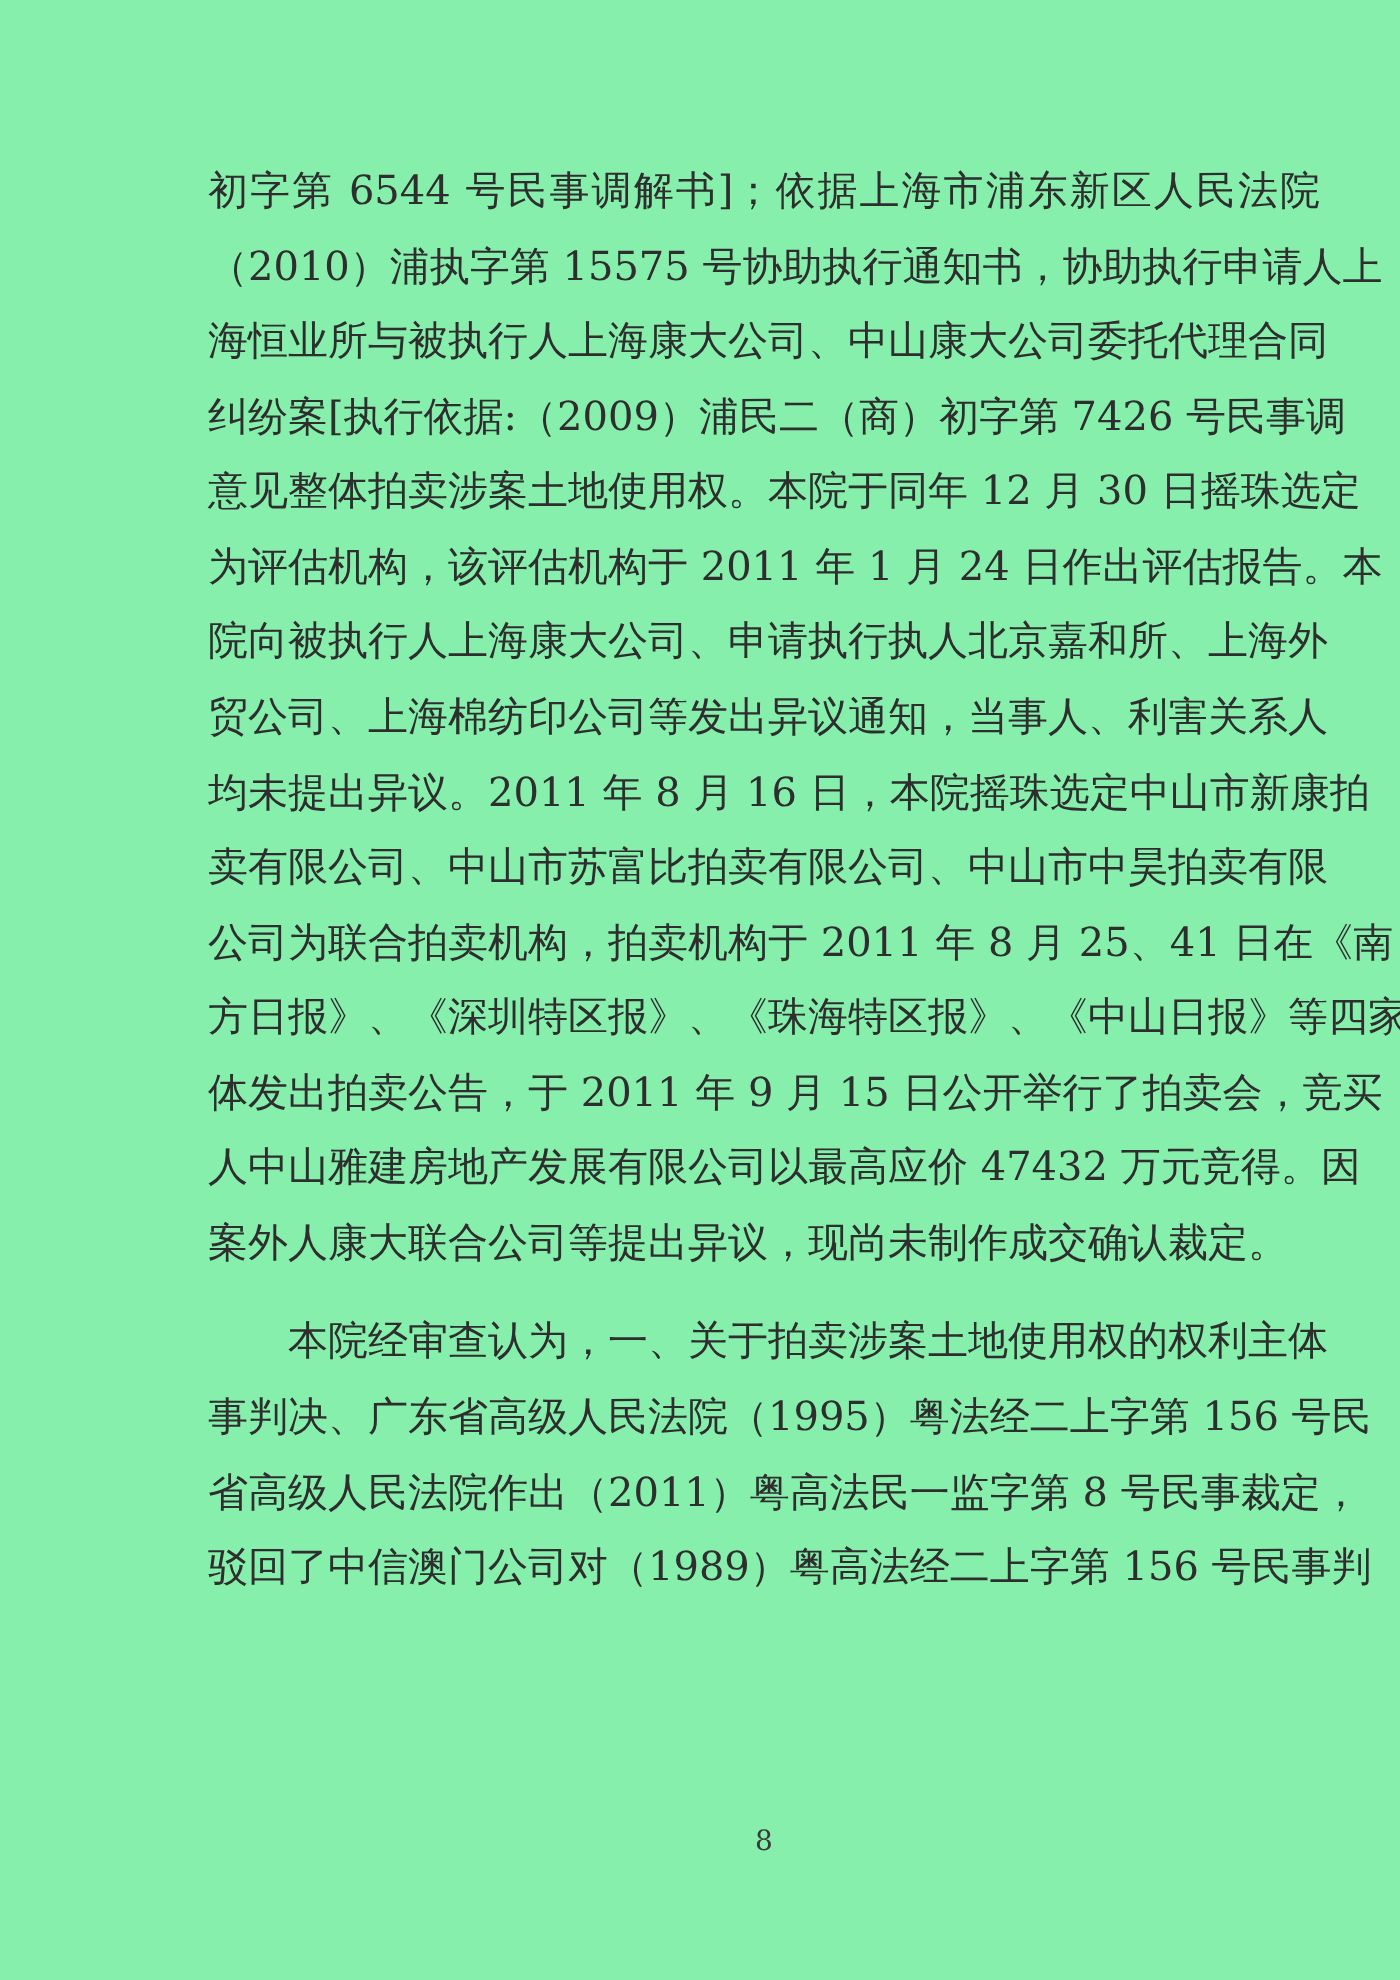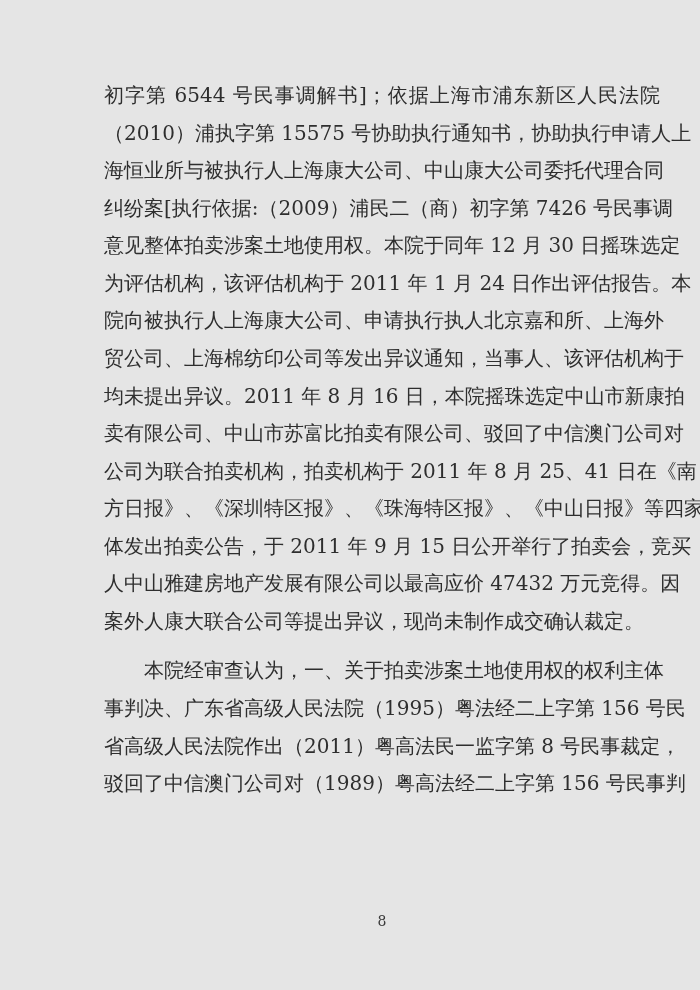--- a/index.html
+++ b/index.html
@@ -4,21 +4,21 @@
 <style>
   html, body {
     margin: 0;
     padding: 0;
     background: #ffffff;
   }
   .page {
     position: relative;
     width: 700px;
     height: 990px;
-    background: #e5e5e5;
+    background: #86efac;
     overflow: hidden;
     font-family: "DejaVu Serif", "Liberation Serif", serif;
     color: #2e2e2e;
   }
   .text-block {
     position: absolute;
     left: 104px;
     top: 77px;
     width: 556px;
   }
@@ -54,23 +54,23 @@
 
 <div class="page">
   <div class="text-block">
     <div class="line">初字第 6544 号民事调解书]；依据上海市浦东新区人民法院</div>
     <div class="line">（2010）浦执字第 15575 号协助执行通知书，协助执行申请人上</div>
     <div class="line">海恒业所与被执行人上海康大公司、中山康大公司委托代理合同</div>
     <div class="line">纠纷案[执行依据:（2009）浦民二（商）初字第 7426 号民事调</div>
     <div class="line">意见整体拍卖涉案土地使用权。本院于同年 12 月 30 日摇珠选定</div>
     <div class="line">为评估机构，该评估机构于 2011 年 1 月 24 日作出评估报告。本</div>
     <div class="line">院向被执行人上海康大公司、申请执行执人北京嘉和所、上海外</div>
-    <div class="line">贸公司、上海棉纺印公司等发出异议通知，当事人、该评估机构于</div>
+    <div class="line">贸公司、上海棉纺印公司等发出异议通知，当事人、利害关系人</div>
     <div class="line">均未提出异议。2011 年 8 月 16 日，本院摇珠选定中山市新康拍</div>
-    <div class="line">卖有限公司、中山市苏富比拍卖有限公司、驳回了中信澳门公司对</div>
+    <div class="line">卖有限公司、中山市苏富比拍卖有限公司、中山市中昊拍卖有限</div>
     <div class="line">公司为联合拍卖机构，拍卖机构于 2011 年 8 月 25、41 日在《南</div>
     <div class="line">方日报》、《深圳特区报》、《珠海特区报》、《中山日报》等四家媒</div>
     <div class="line">体发出拍卖公告，于 2011 年 9 月 15 日公开举行了拍卖会，竞买</div>
     <div class="line">人中山雅建房地产发展有限公司以最高应价 47432 万元竞得。因</div>
     <div class="line para-end">案外人康大联合公司等提出异议，现尚未制作成交确认裁定。</div>
     <div class="line indent">本院经审查认为，一、关于拍卖涉案土地使用权的权利主体</div>
     <div class="line">事判决、广东省高级人民法院（1995）粤法经二上字第 156 号民</div>
     <div class="line">省高级人民法院作出（2011）粤高法民一监字第 8 号民事裁定，</div>
     <div class="line">驳回了中信澳门公司对（1989）粤高法经二上字第 156 号民事判</div>
   </div>

